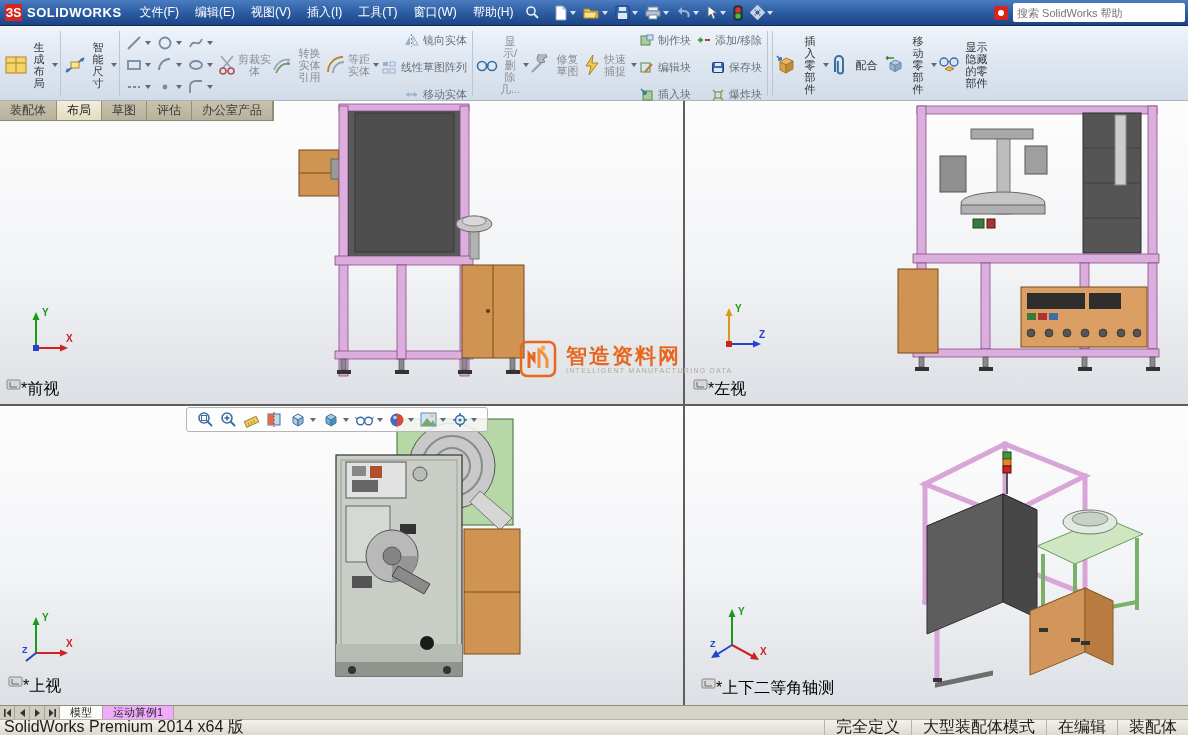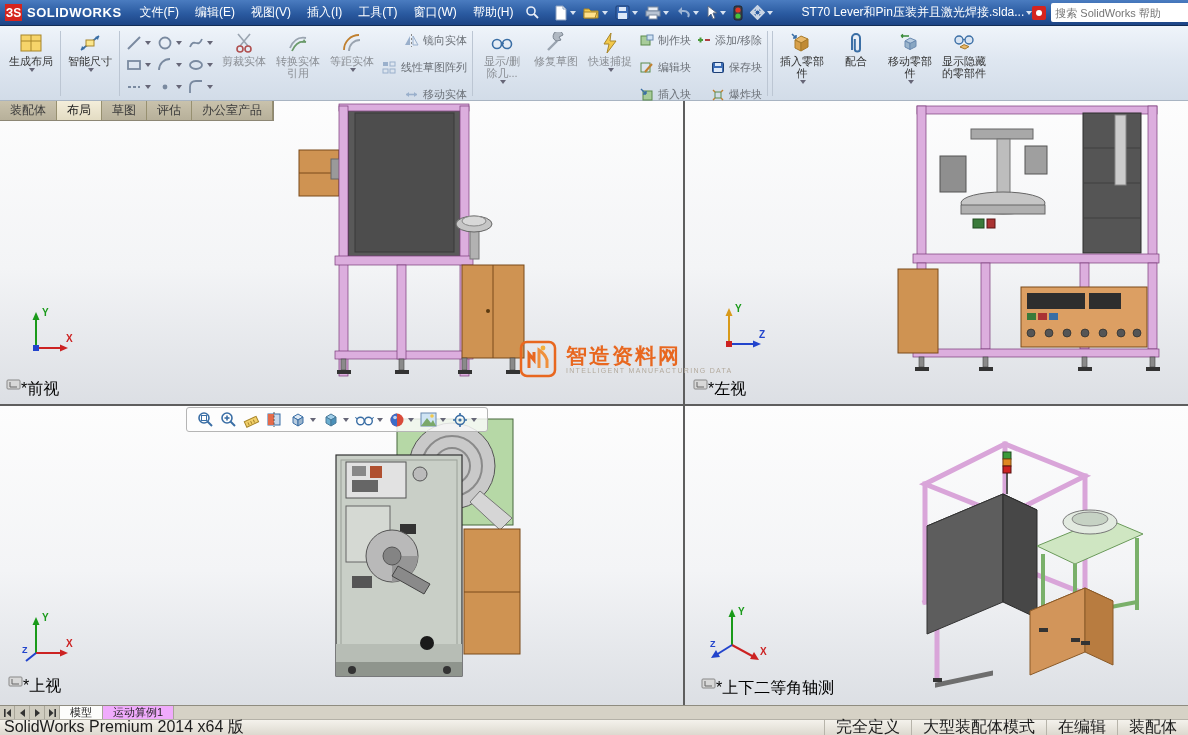--- a/index.html
+++ b/index.html
@@ -26,21 +26,21 @@
   .sw-res-icon { width:14px; height:14px; background:#d6241e; border-radius:2px; display:flex; align-items:center; justify-content:center; }
   .sw-res-icon i { width:6px; height:6px; background:#fff; border-radius:50%; display:block; }
   .search-field { display:flex; align-items:center; background:#fff; border-radius:2px; height:19px; width:172px; padding:0 4px; gap:3px; }
   .search-field input { border:none; outline:none; flex:1; font-size:11px; color:#444; font-family:inherit; background:transparent; }
 
   
   .ribbon { position:absolute; top:26px; left:0; right:0; height:75px;
     background:linear-gradient(#eff4fa,#dfe7f1 45%,#d2dce8); border-bottom:1px solid #a8b4c2;
     display:flex; align-items:stretch; padding:2px 2px 1px 4px; }
   .rsep { width:1px; background:#bcc6d3; margin:3px 2px; }
-  .rlarge { width:54px; display:flex; flex-direction:column; align-items:center; padding-top:3px; gap:1px; }
+  .rlarge { width:54px; display:flex; flex-direction:row; align-items:center; padding-top:3px; gap:1px; }
   .rlarge .ric { height:23px; display:flex; align-items:center; }
   .rlabel { font-size:11px; line-height:12px; text-align:center; color:#333; width:46px; }
   .rlabel.dis { color:#8b8f95; }
   .minicol { display:flex; flex-direction:column; justify-content:flex-start; padding-top:5px; gap:12px;align-items:flex-end; }
   .minibtn { display:flex; align-items:center; gap:4px; font-size:11px; color:#6b7077; padding:0 3px; height:17px; white-space:nowrap; }
   .sketchgrid { display:grid; grid-template-rows:repeat(3,22px); grid-auto-flow:column; gap:0 2px; padding:4px 2px 0 2px; }
   .sk { display:flex; align-items:center; gap:1px; padding:1px 2px; }
 
   
   .cmdtabs { position:absolute; top:101px; left:0; height:20px; display:flex; z-index:6;
@@ -157,24 +157,20 @@
     </span>
     <span class="tb-iconbtn">
       <svg width="15" height="15" viewBox="0 0 15 15">
           <rect x="6" y="1" width="3" height="13" fill="#c8d4e4"></rect>
           <rect x="1" y="6" width="13" height="3" fill="#c8d4e4"></rect>
           <rect x="3" y="3" width="9" height="9" transform="rotate(45 7.5 7.5)" fill="none" stroke="#c8d4e4" stroke-width="2"></rect>
           <circle cx="7.5" cy="7.5" r="2.4" fill="#2a5aa0" stroke="#c8d4e4"></circle>
         </svg>
       <i class="caret"></i>
     </span>
-  </div>
-  <div class="doc-title">
-    <span>ST70 Lever和Pin压装并且激光焊接.slda...</span>
-    <i class="caret"></i>
   </div>
   <div class="searchwrap">
     <span class="sw-res-icon">
         <i></i>
       </span>
     <div class="search-field">
       <input type="text" placeholder="搜索 SolidWorks 帮助" style="">
 
     </div>
   </div>

